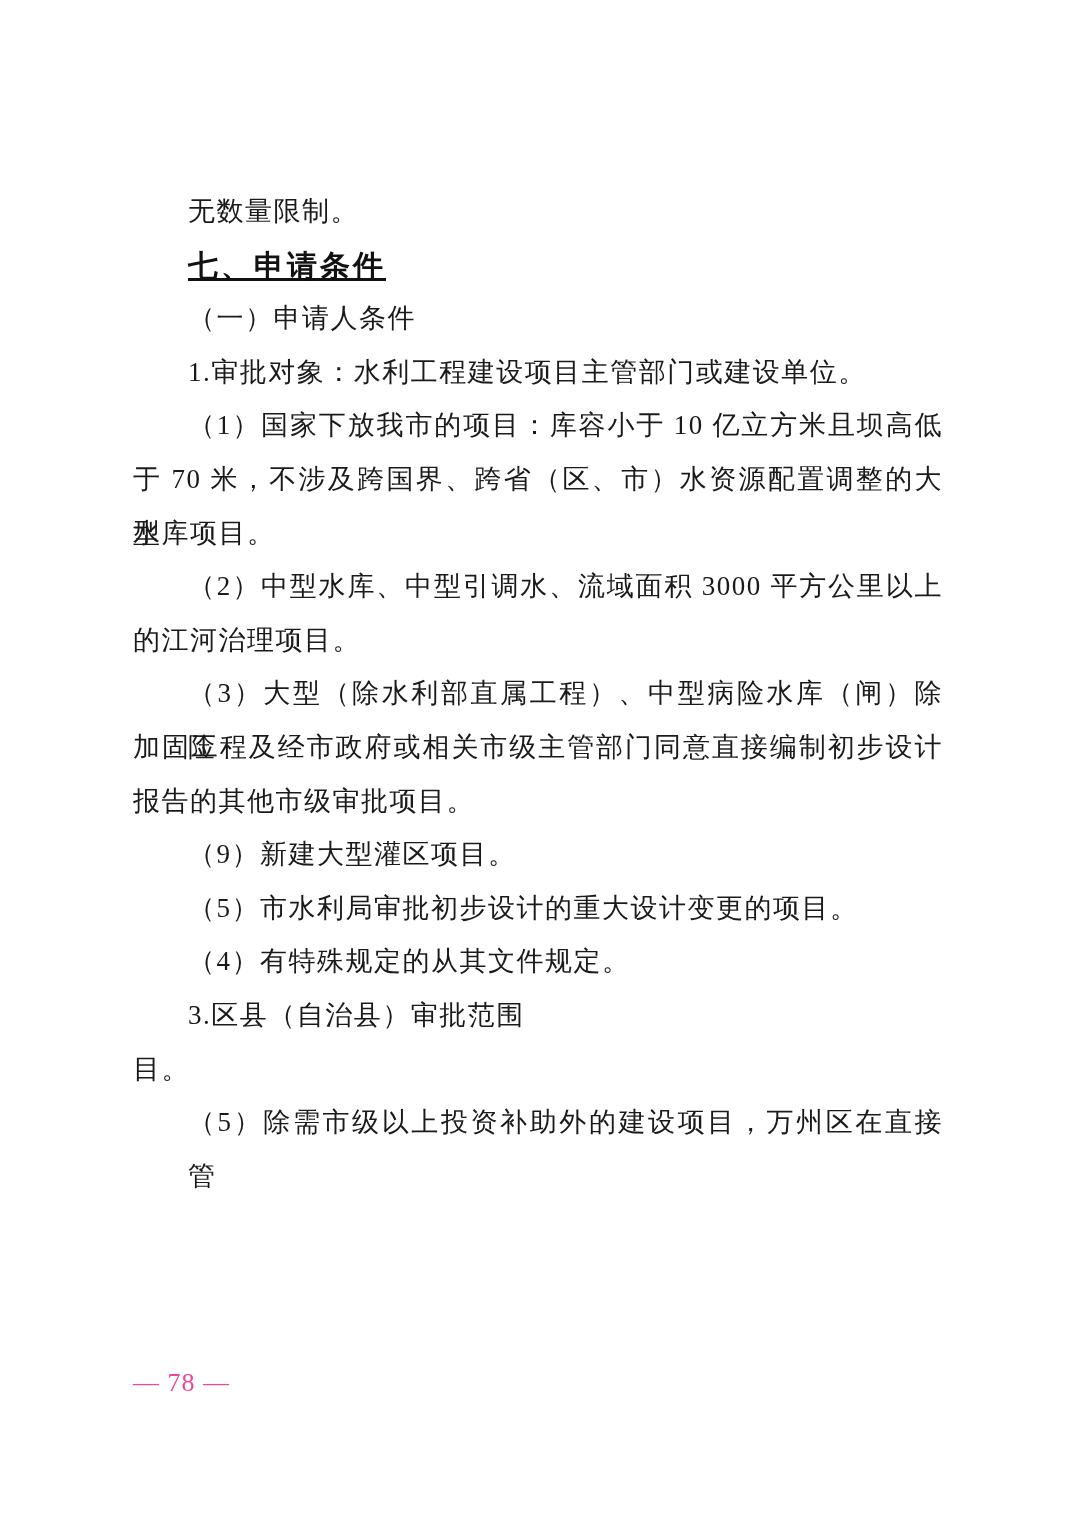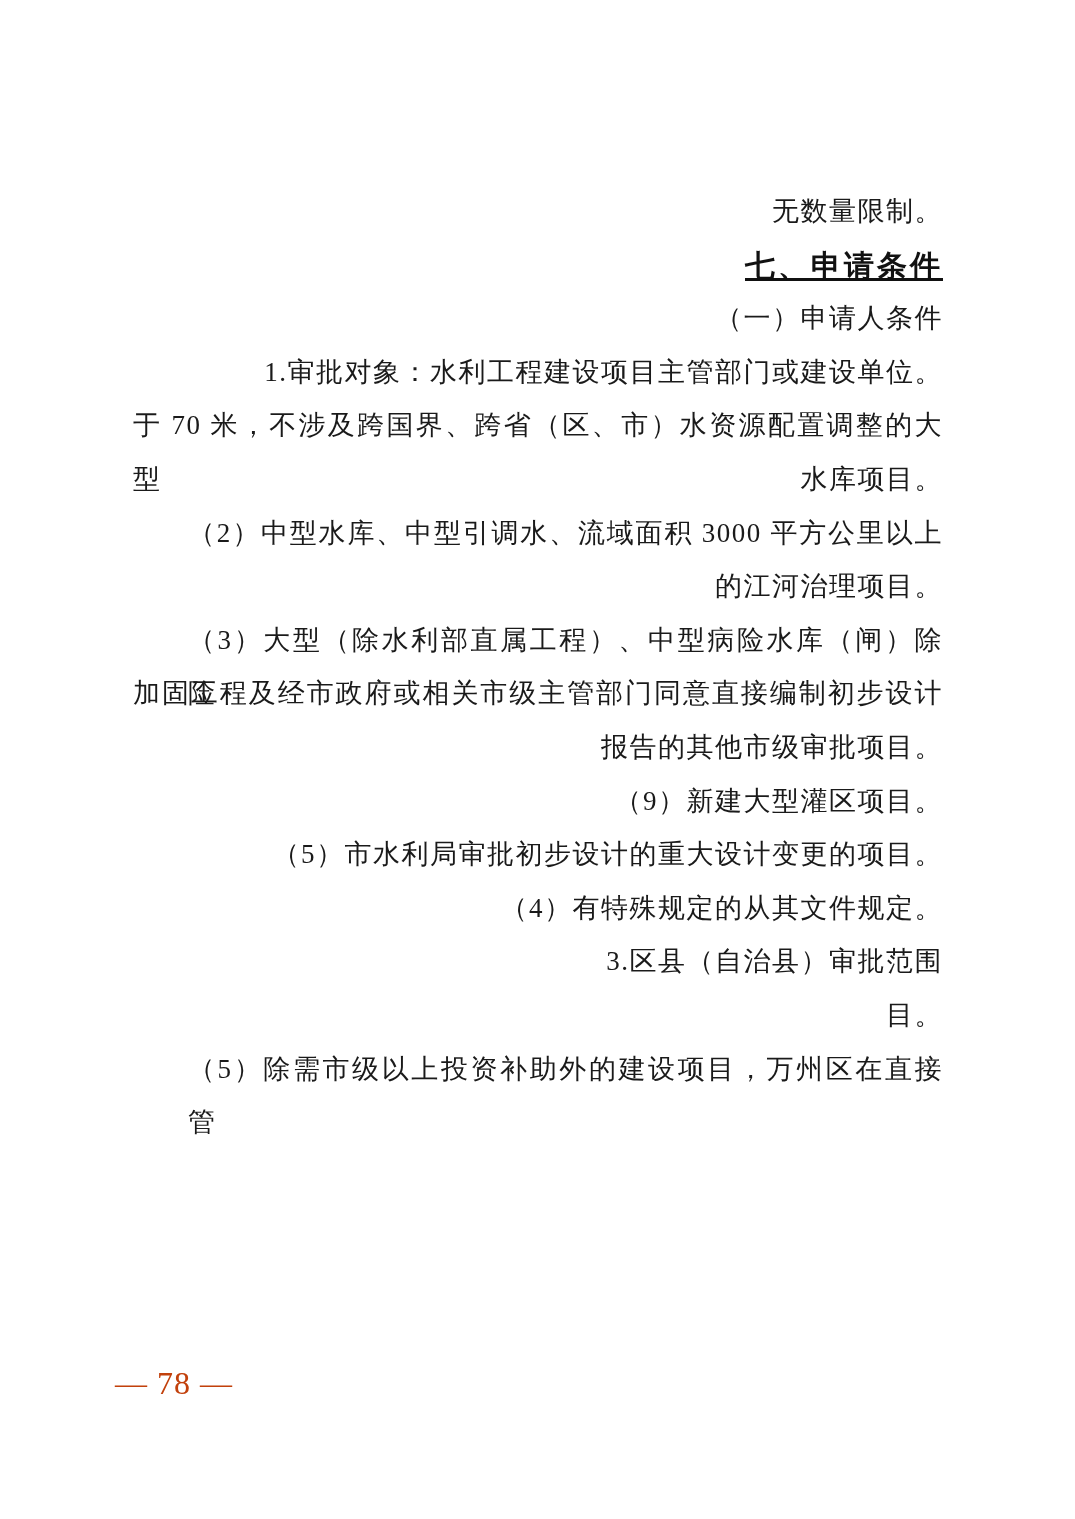--- a/index.html
+++ b/index.html
@@ -22,58 +22,59 @@
     top: 185px;
     width: 810px;
   }
   .line {
     height: 53.6px;
     line-height: 53.6px;
     font-size: 27px;
     letter-spacing: 1.5px;
     color: #1a1a1a;
     white-space: normal;
-    text-align: right;
+    text-align: left;
   }
   .line.indent {
     padding-left: 55px;
   }
   .line.justify {
     text-align: justify;
     text-align-last: justify;
   }
   .line.heading {
     font-family: "Liberation Sans", "DejaVu Sans", sans-serif;
     font-weight: 700;
     font-size: 30px;
     letter-spacing: 3px;
     color: #111111;
     text-decoration: underline;
   }
   .page-number {
     position: absolute;
-    left: 115px;
+    left: 133px;
     top: 1368px;
     height: 30px;
     line-height: 30px;
-    font-size: 32px;
+    font-size: 26px;
     letter-spacing: 1px;
-    color: #c2410c;
+    color: #ec4899;
     font-family: "Liberation Serif", "DejaVu Serif", serif;
   }
 </style>
 </head>
 <body>
 
 <div class="page">
   <div class="text-block" id="text-block">
       <div class="line indent">无数量限制。</div>
       <div class="line heading indent">七、申请条件</div>
       <div class="line indent">（一）申请人条件</div>
       <div class="line indent">1.审批对象：水利工程建设项目主管部门或建设单位。</div>
+      <div class="line indent justify">（1）国家下放我市的项目：库容小于 10 亿立方米且坝高低</div>
       <div class="line justify">于 70 米，不涉及跨国界、跨省（区、市）水资源配置调整的大型</div>
       <div class="line">水库项目。</div>
       <div class="line indent justify">（2）中型水库、中型引调水、流域面积 3000 平方公里以上</div>
       <div class="line">的江河治理项目。</div>
       <div class="line indent justify">（3）大型（除水利部直属工程）、中型病险水库（闸）除险</div>
       <div class="line justify">加固工程及经市政府或相关市级主管部门同意直接编制初步设计</div>
       <div class="line">报告的其他市级审批项目。</div>
       <div class="line indent">（9）新建大型灌区项目。</div>
       <div class="line indent">（5）市水利局审批初步设计的重大设计变更的项目。</div>
       <div class="line indent">（4）有特殊规定的从其文件规定。</div>

